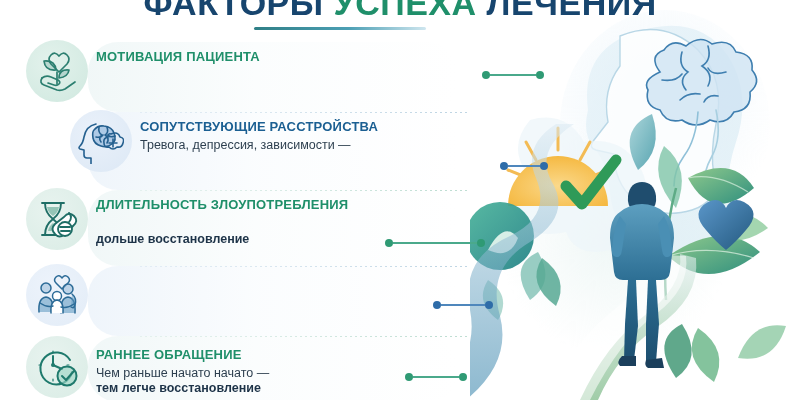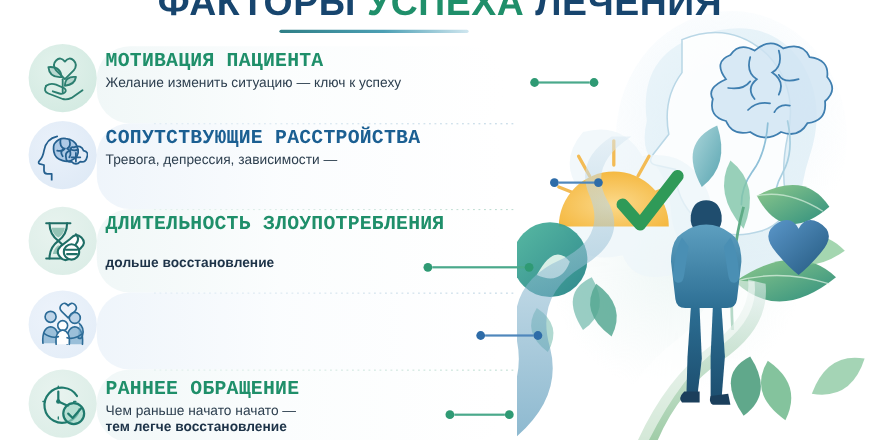--- a/index.html
+++ b/index.html
@@ -43,21 +43,21 @@
   }
   .icon-cell{position:relative;z-index:2;width:88px;display:flex;justify-content:flex-end;padding-right:8px;flex:0 0 auto;}
   .icon-circle{width:62px;height:62px;border-radius:50%;display:flex;align-items:center;justify-content:center;}
   .icon-circle.mint{background:radial-gradient(circle at 40% 35%,#e3f2ec 0%,#cfe8df 100%);}
   .icon-circle.blue{background:radial-gradient(circle at 40% 35%,#eaf1fa 0%,#dce8f5 100%);}
   .icon-circle.mintlight{background:radial-gradient(circle at 40% 35%,#e8f3ef 0%,#d9ece5 100%);}
   .icon-circle.bluelight{background:radial-gradient(circle at 40% 35%,#edf3fb 0%,#e2ecf7 100%);}
   .icon-circle svg{display:block;}
 
   .text-cell{position:relative;z-index:2;padding-top:8px;flex:1 1 auto;}
-  .r-head{font-size:18px;font-weight:bold;letter-spacing:.2px;line-height:17px;font-family:Liberation Mono, monospace;}
+  .r-head{font-size:13px;font-weight:bold;letter-spacing:.2px;line-height:17px;}
   .r-head.green{color:#1f8f6a;}
   .r-head.blue{color:#1b5f92;}
   .r-sub{font-size:12.5px;line-height:15.5px;color:#2d3f4f;margin-top:3px;}
   .r-sub b{font-weight:bold;color:#1d3348;}
 
   
   .sep{
     position:absolute;left:140px;width:330px;height:1px;z-index:4;
     background-image:linear-gradient(90deg,#9ec0d6 0 2px,transparent 2px 5px);
     background-size:5px 1px;opacity:.65;
@@ -231,25 +231,24 @@
             <path d="M23 24 l0 12"></path>
             <path d="M22 22 q-11 1 -12 -9 q11 -1 12 9 z" fill="#2c7f70" fill-opacity=".22"></path>
             <path d="M25 30 q9 -1 10 -8 q-10 -1 -10 8 z" fill="#2c7f70" fill-opacity=".22"></path>
             <path d="M8 30 q-3 5 2 7 l13 5 q4 1 8 -1 l10 -7"></path>
             <path d="M8 30 q4 -3 9 -1 l7 3 q3 2 1 4 q-2 2 -5 1 l-6 -2"></path>
           </svg>
         </div>
       </div>
       <div class="text-cell">
         <div class="r-head green">МОТИВАЦИЯ ПАЦИЕНТА</div>
-        <div class="r-sub"><span>Желание изменить ситуацию — ключ к успеху</span></div>
-      </div>
-    </div>
-
-    <div class="row blue" style="height:78px;">
+      </div>
+    </div>
+
+    <div class="row blue" style="height:78px;padding-left:44px;">
       <div class="row-bg"></div>
       <div class="icon-cell">
         <div class="icon-circle blue">
           <svg width="46" height="46" viewBox="0 0 46 46" fill="none" stroke="#25608f" stroke-width="1.6" stroke-linecap="round" stroke-linejoin="round">
             <path d="M18 6 q-10 2 -12 13 q-1 6 -4 9 q-2 2 0 3 l4 1 l0 5 q0 3 3 3 l4 0 l0 6"></path>
             <path d="M16 12 q4 -5 10 -4 q8 1 10 7 q3 7 -2 11 q-5 4 -11 2 q-7 -2 -8 -8 q-1 -6 1 -8 z" fill="#8fb6dc" fill-opacity=".65"></path>
             <path d="M21 9 q-1 6 3 8 q-4 3 -1 7 M29 9 q2 6 -2 8 q5 3 2 8 M18 19 q5 1 7 -2 M37 18 q-5 2 -7 -1"></path>
             <path d="M33 16 q7 -3 9 3 q5 1 3 6 q-1 5 -6 4 q-4 4 -8 0 q-5 1 -5 -4 q-1 -5 4 -6 q0 -4 3 -3 z"></path>
             <path d="M35 21 l0 8 M31 25 l8 0"></path>
           </svg>

